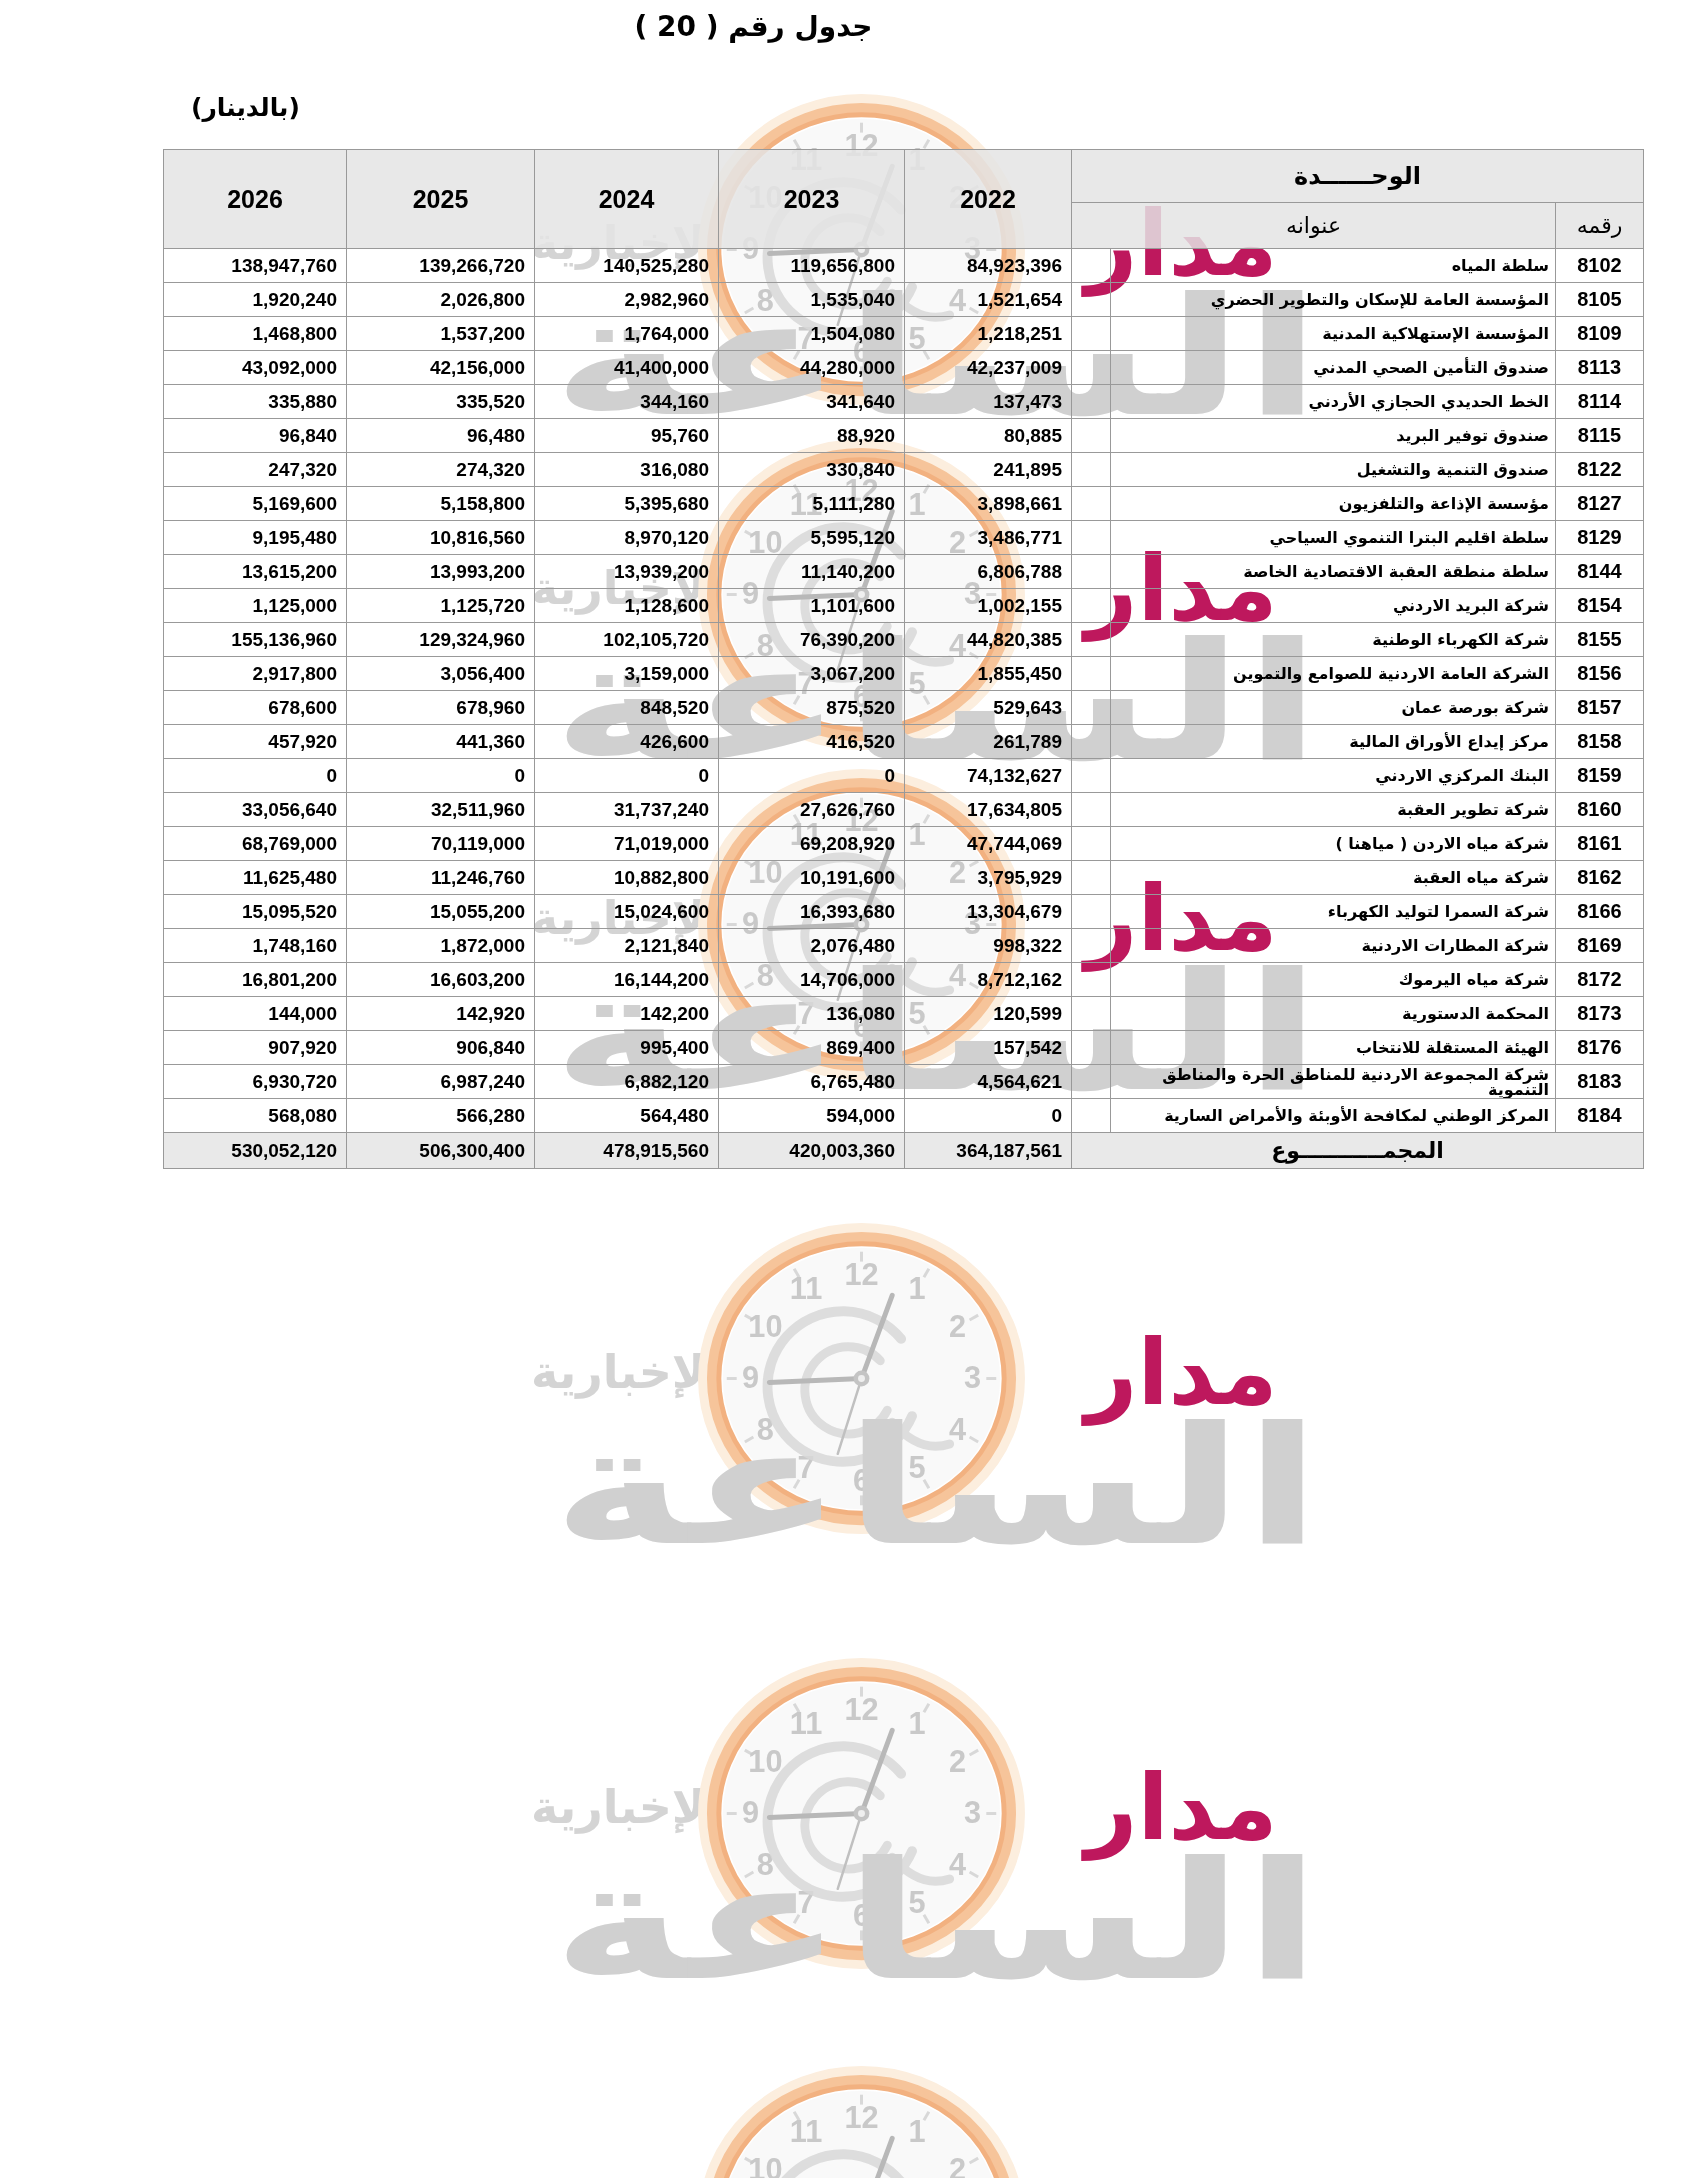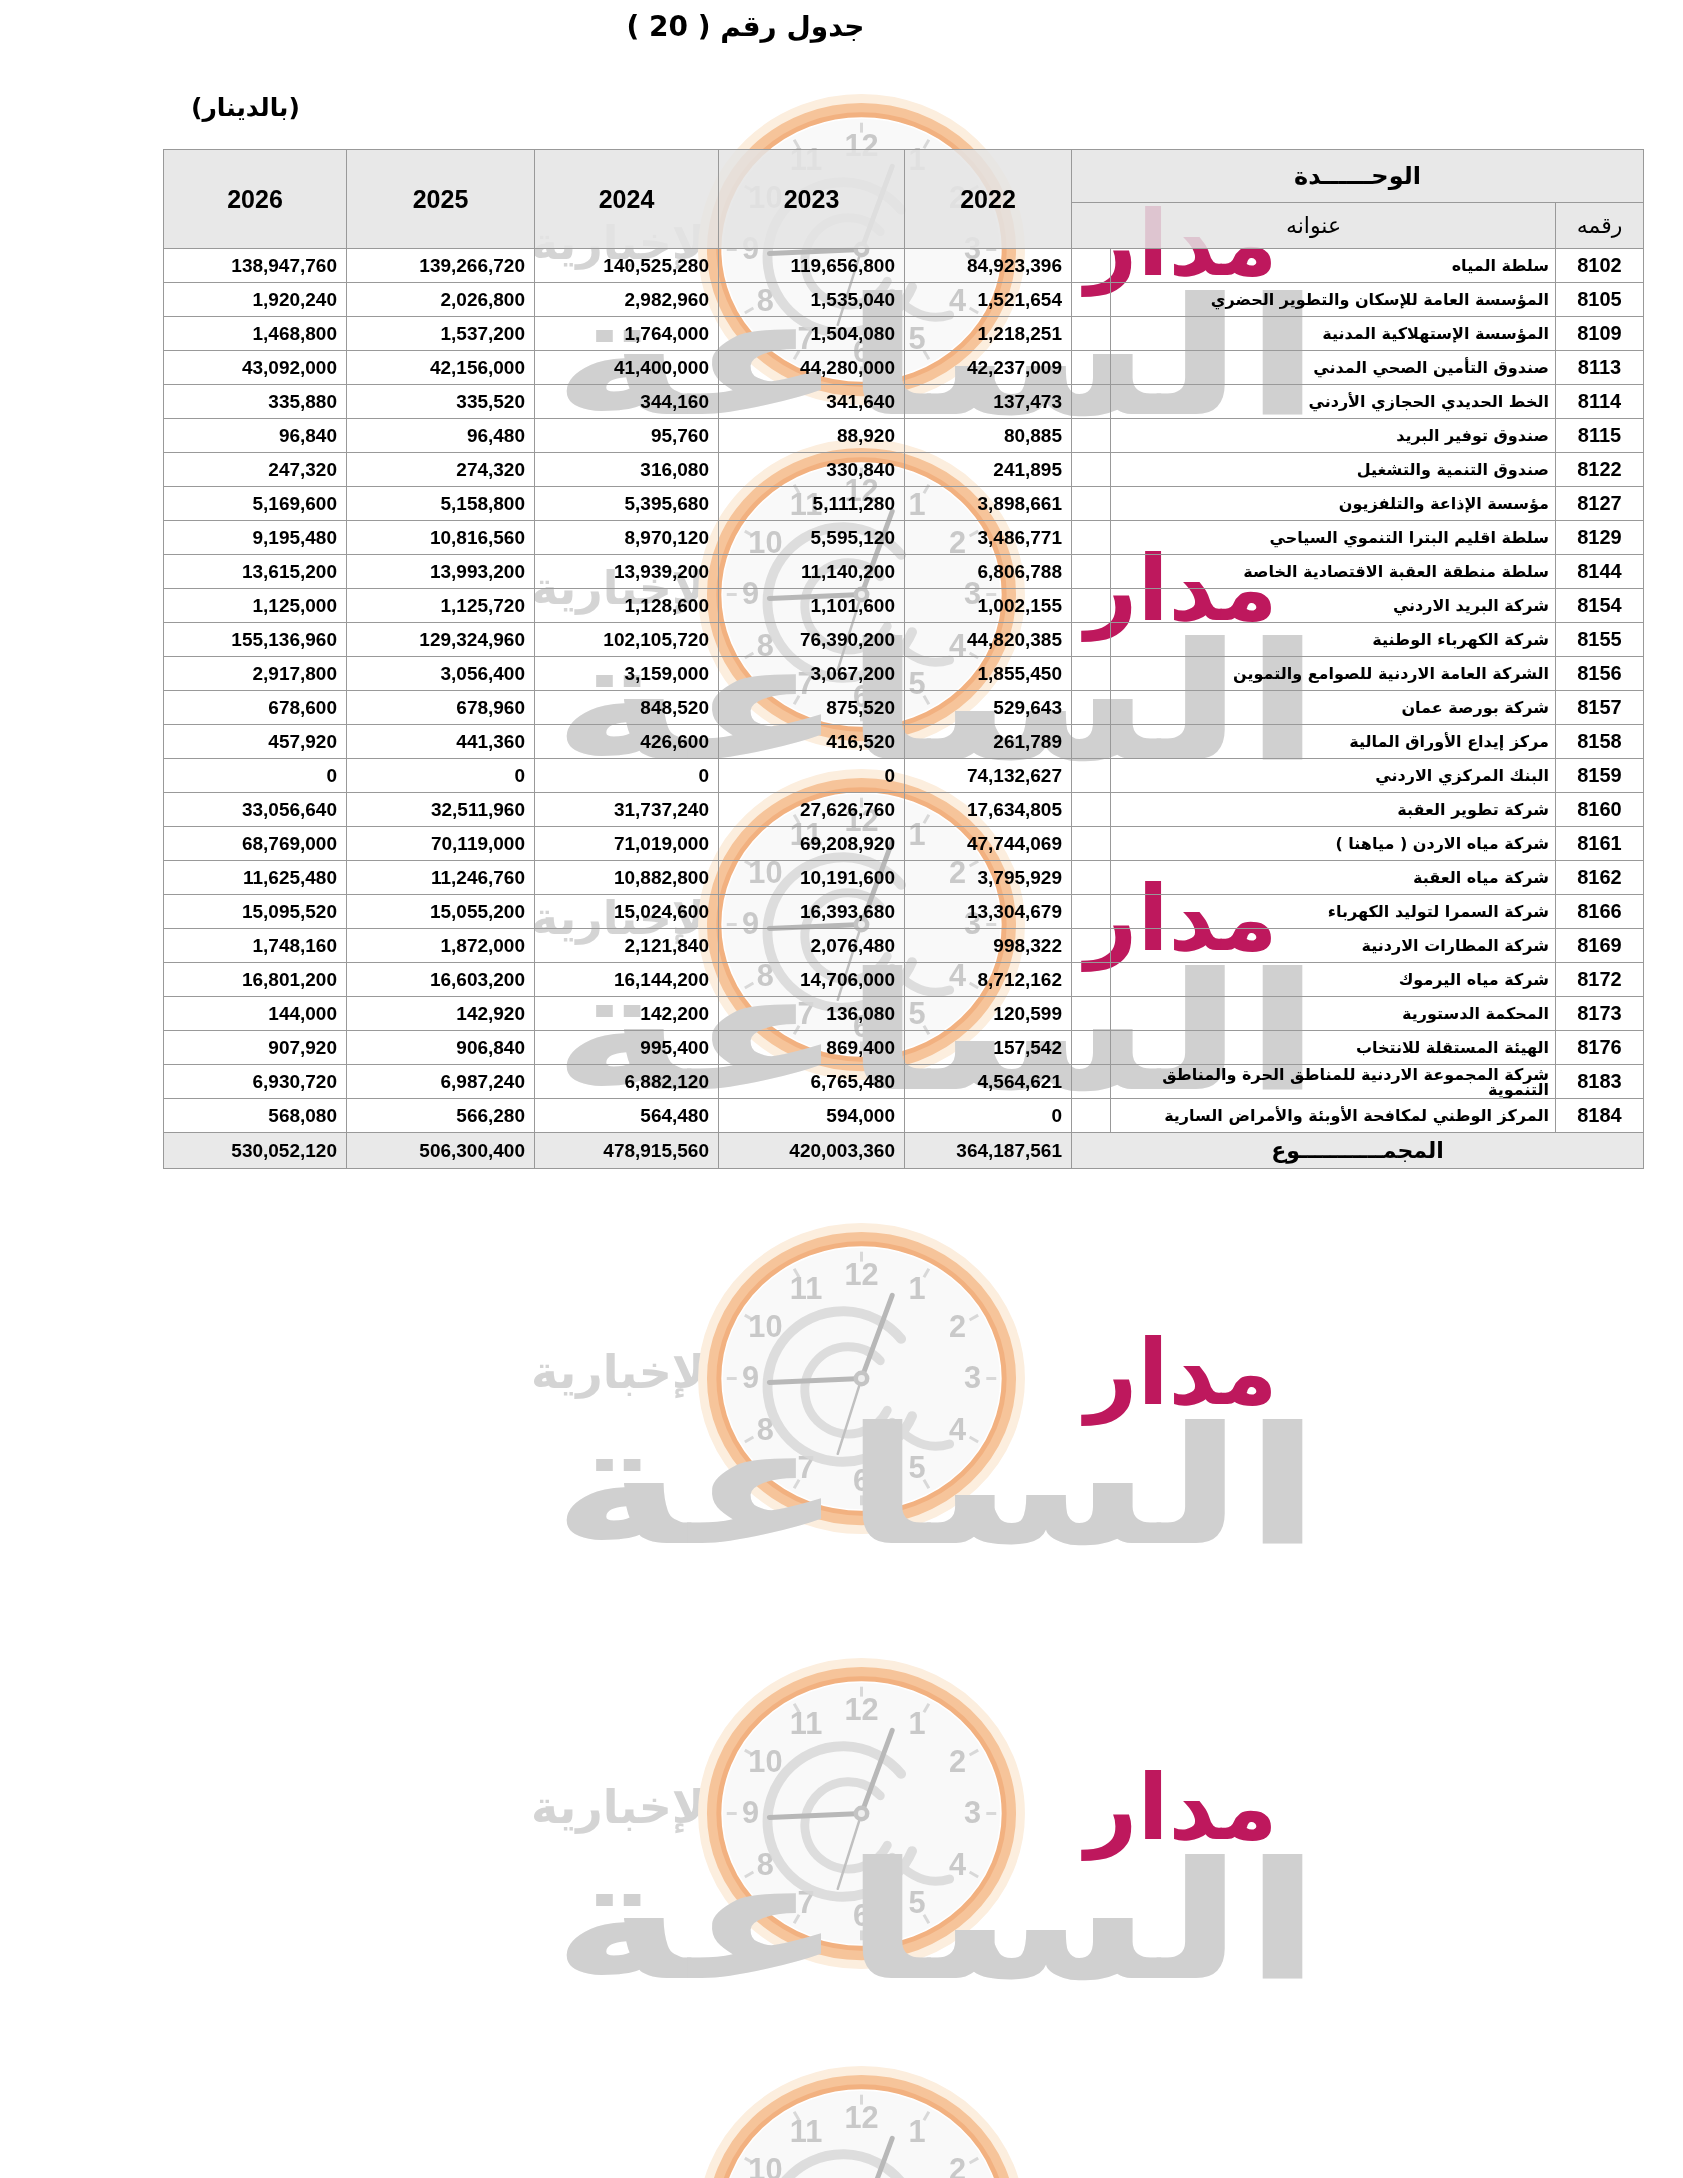--- a/index.html
+++ b/index.html
@@ -12,21 +12,21 @@
   .wm-tile{position:absolute;left:495px;width:772px;height:416px;}
   .wm-sub{position:absolute;left:36px;top:117px;font-size:46px;font-weight:bold;color:#d4d4d4;}
   .wm-top{position:absolute;left:590px;top:99px;font-size:91px;font-weight:bold;color:#be185d;line-height:1;}
   .wm-main{
     position:absolute;left:57px;top:176px;font-size:156px;font-weight:bold;color:#d0d0d0;
     line-height:1;transform:scale(1.45,1.05);transform-origin:left top;white-space:nowrap;
   }
   .wm-clock{position:absolute;left:203px;top:-6px;width:327px;height:317px;}
   
   .content{position:relative;z-index:1;}
-  .title-block{position:absolute;left:8px;top:10px;width:1475px;text-align:center;}
+  .title-block{position:absolute;left:16px;top:10px;width:1475px;text-align:center;}
   .title-line1{font-size:28px;font-weight:bold;color:#000;}
   .title-line2{font-size:30px;font-weight:bold;color:#000;margin-top:4px;}
   .currency-note{position:absolute;left:191px;top:93px;font-size:25px;font-weight:bold;color:#000;}
   table.budget-table{
     position:absolute;left:163px;top:149px;width:1480px;
     border-collapse:collapse;table-layout:fixed;
   }
   .budget-table th,.budget-table td{
     border:1px solid #999999;vertical-align:middle;color:#000;overflow:hidden;
   }

